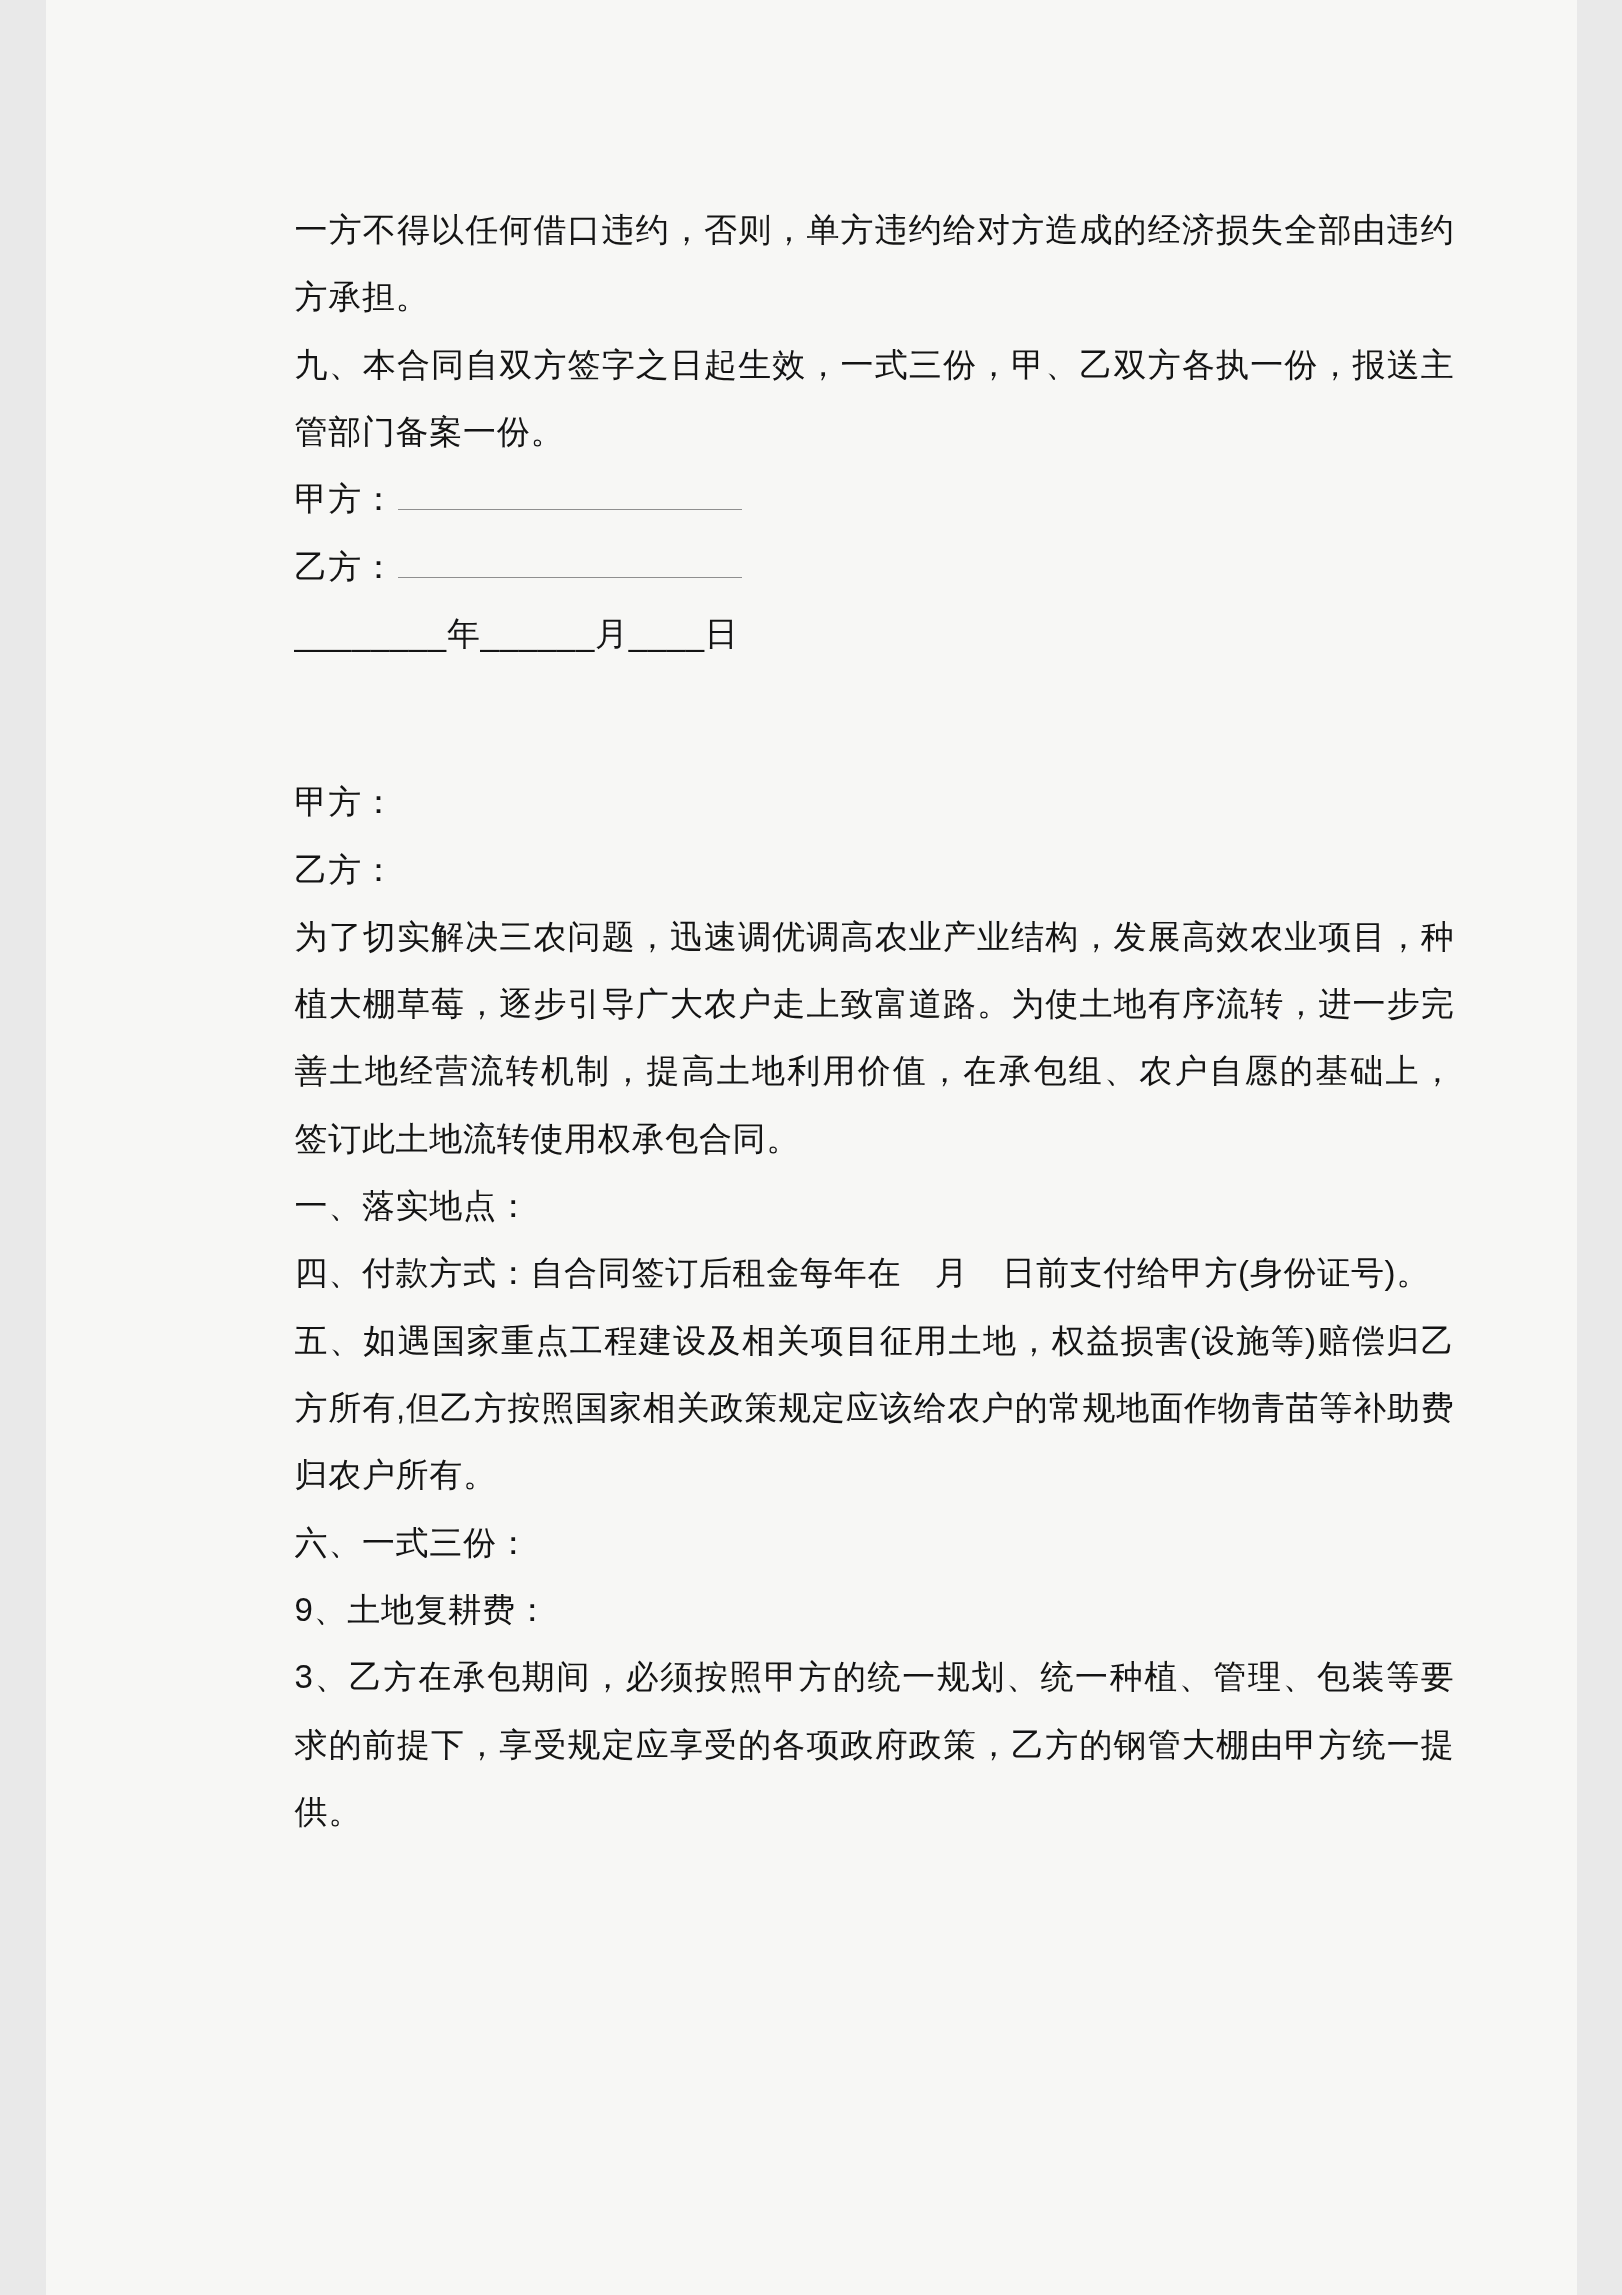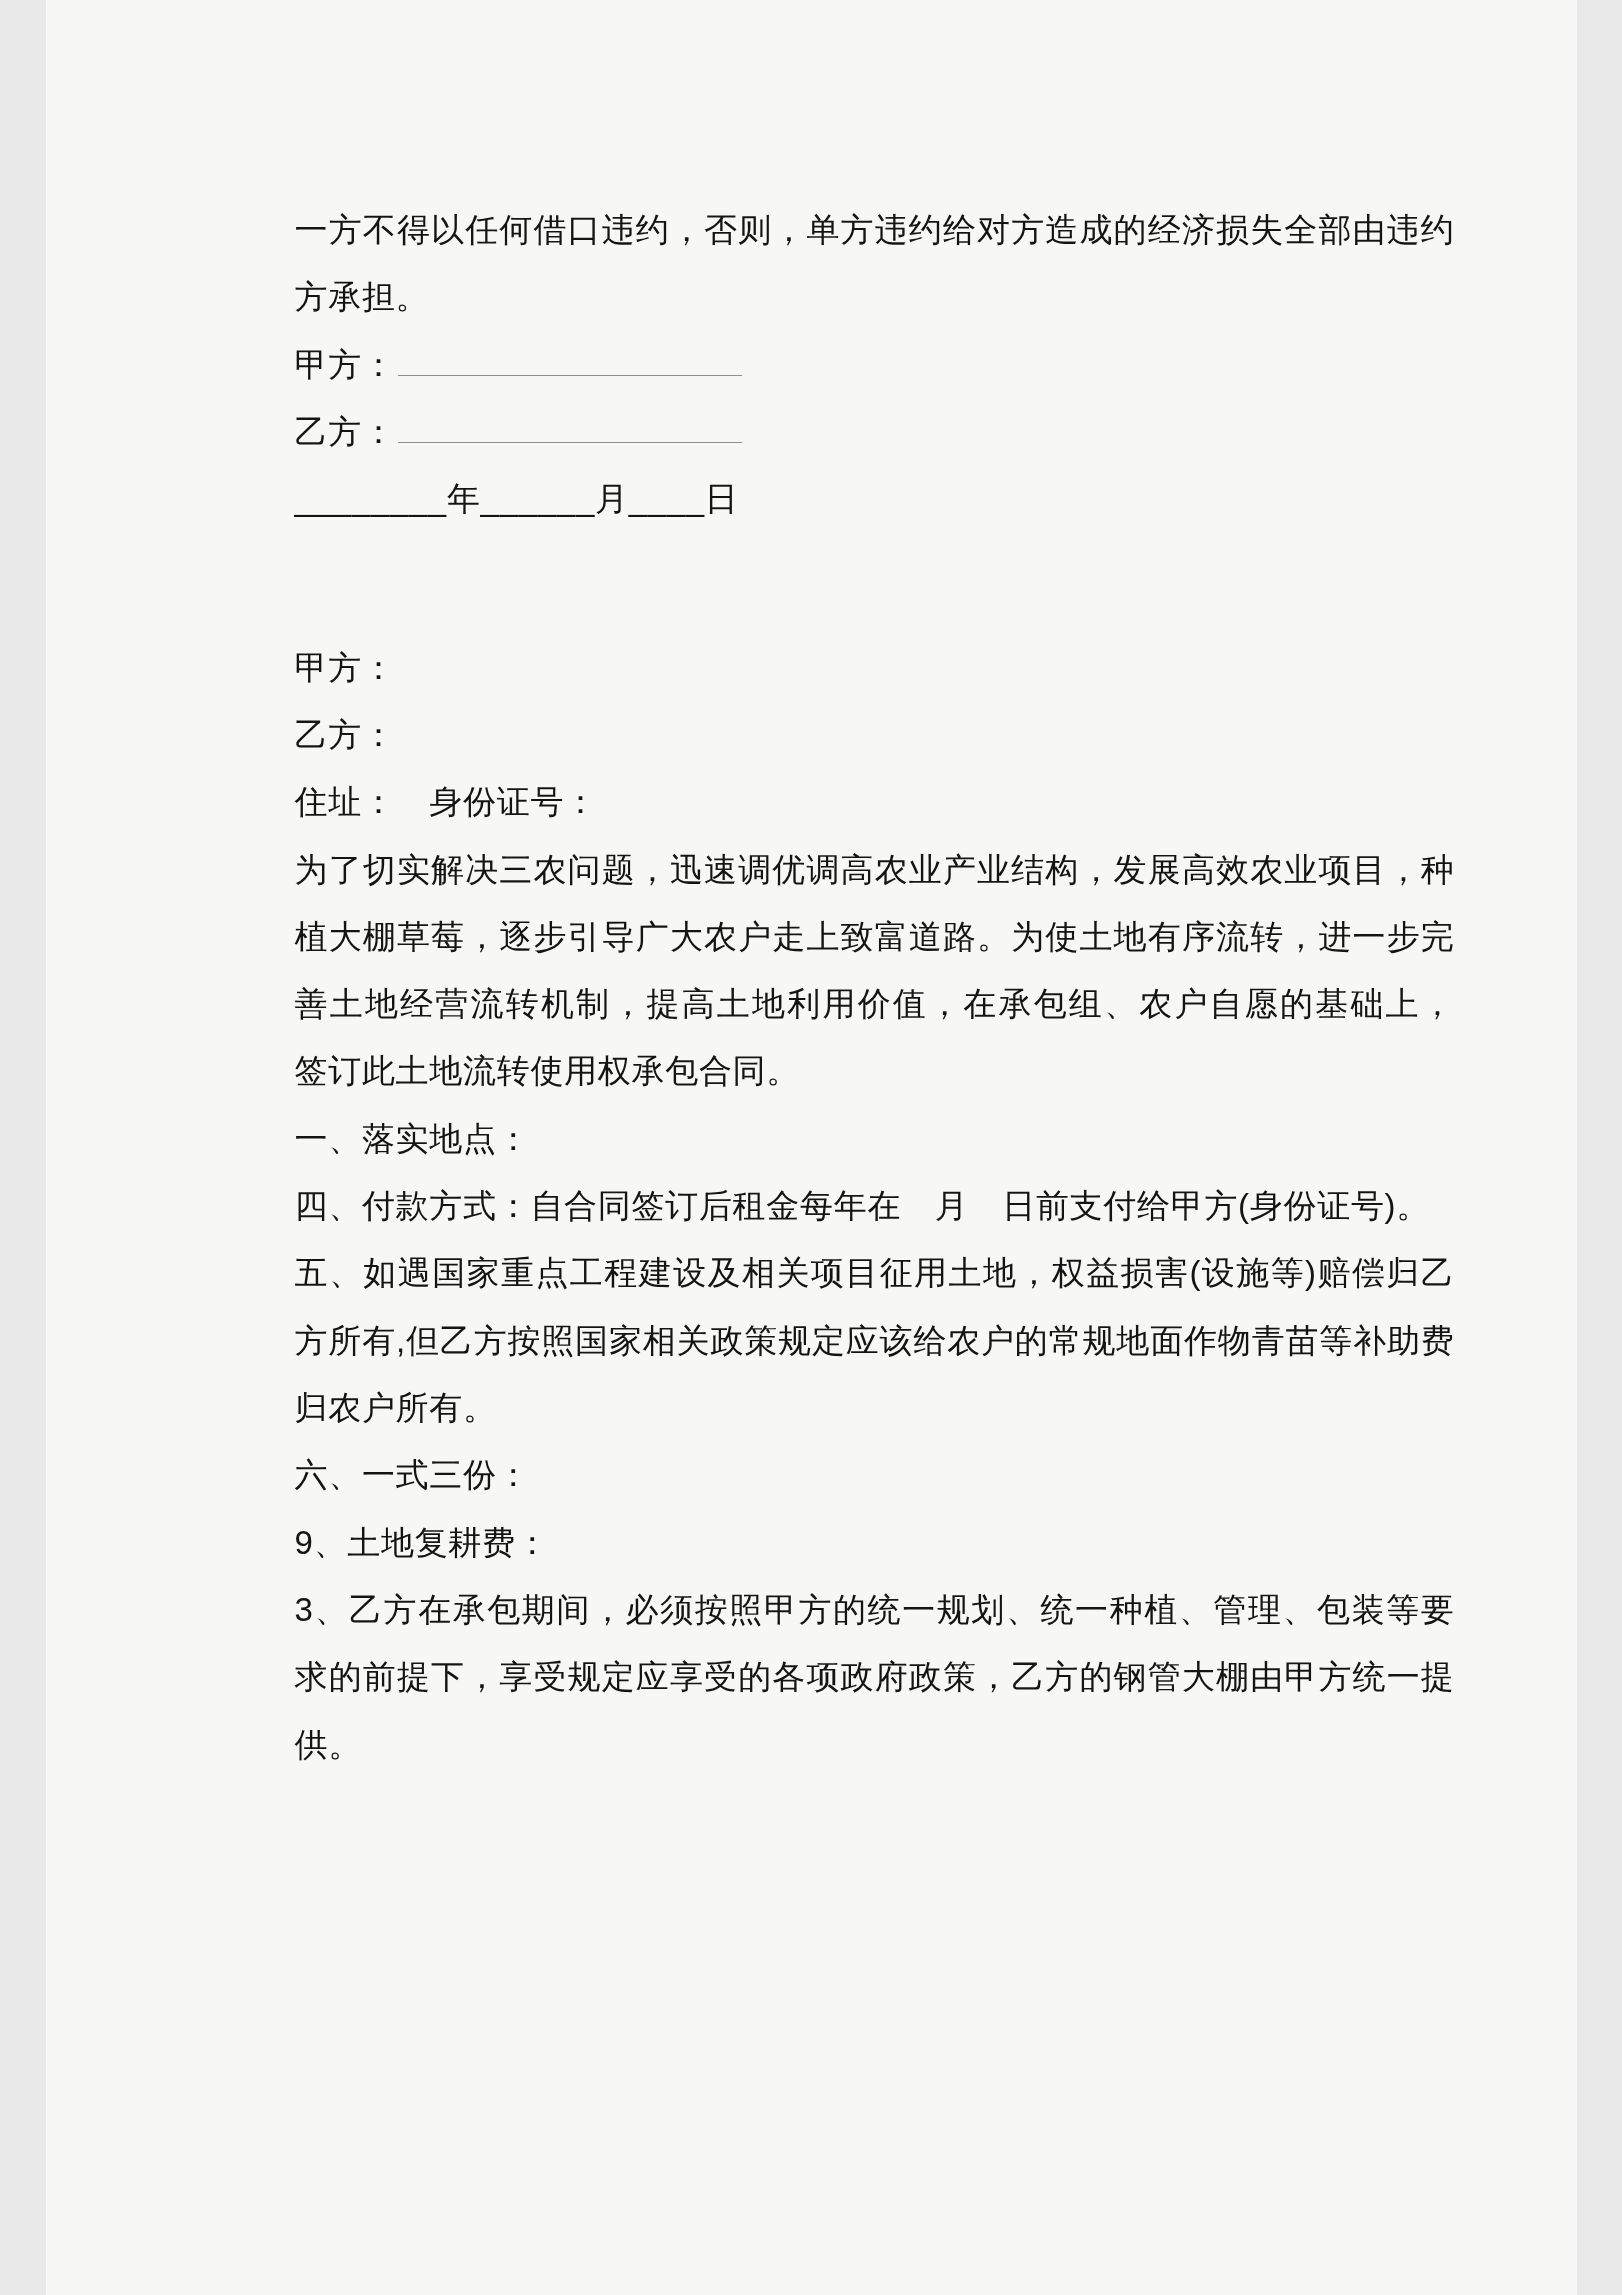--- a/index.html
+++ b/index.html
@@ -52,38 +52,38 @@
   }
 </style>
 </head>
 <body>
 
 <div class="page">
   <div class="content">
 
     <p class="para">一方不得以任何借口违约，否则，单方违约给对方造成的经济损失全部由违约方承担。</p>
 
+    <p class="para">九、本合同自双方签字之日起生效，一式三份，甲、乙双方各执一份，报送主管部门备案一份。</p>
 
     <div class="sign-line">
       <span class="sign-label">甲方：</span><span class="sign-blank"></span>
     </div>
 
     <div class="sign-line">
       <span class="sign-label">乙方：</span><span class="sign-blank"></span>
     </div>
 
     <p class="para">________年______月____日</p>
 
     <div class="section-break"></div>
 
     <p class="para">甲方：</p>
 
     <p class="para">乙方：</p>
 
-    <p class="para">住址：　身份证号：</p>
 
     <p class="para">为了切实解决三农问题，迅速调优调高农业产业结构，发展高效农业项目，种植大棚草莓，逐步引导广大农户走上致富道路。为使土地有序流转，进一步完善土地经营流转机制，提高土地利用价值，在承包组、农户自愿的基础上，　签订此土地流转使用权承包合同。</p>
 
     <p class="para">一、落实地点：</p>
 
 
 
     <p class="para">四、付款方式：自合同签订后租金每年在　月　日前支付给甲方(身份证号)。</p>
 
     <p class="para">五、如遇国家重点工程建设及相关项目征用土地，权益损害(设施等)赔偿归乙方所有,但乙方按照国家相关政策规定应该给农户的常规地面作物青苗等补助费归农户所有。</p>

